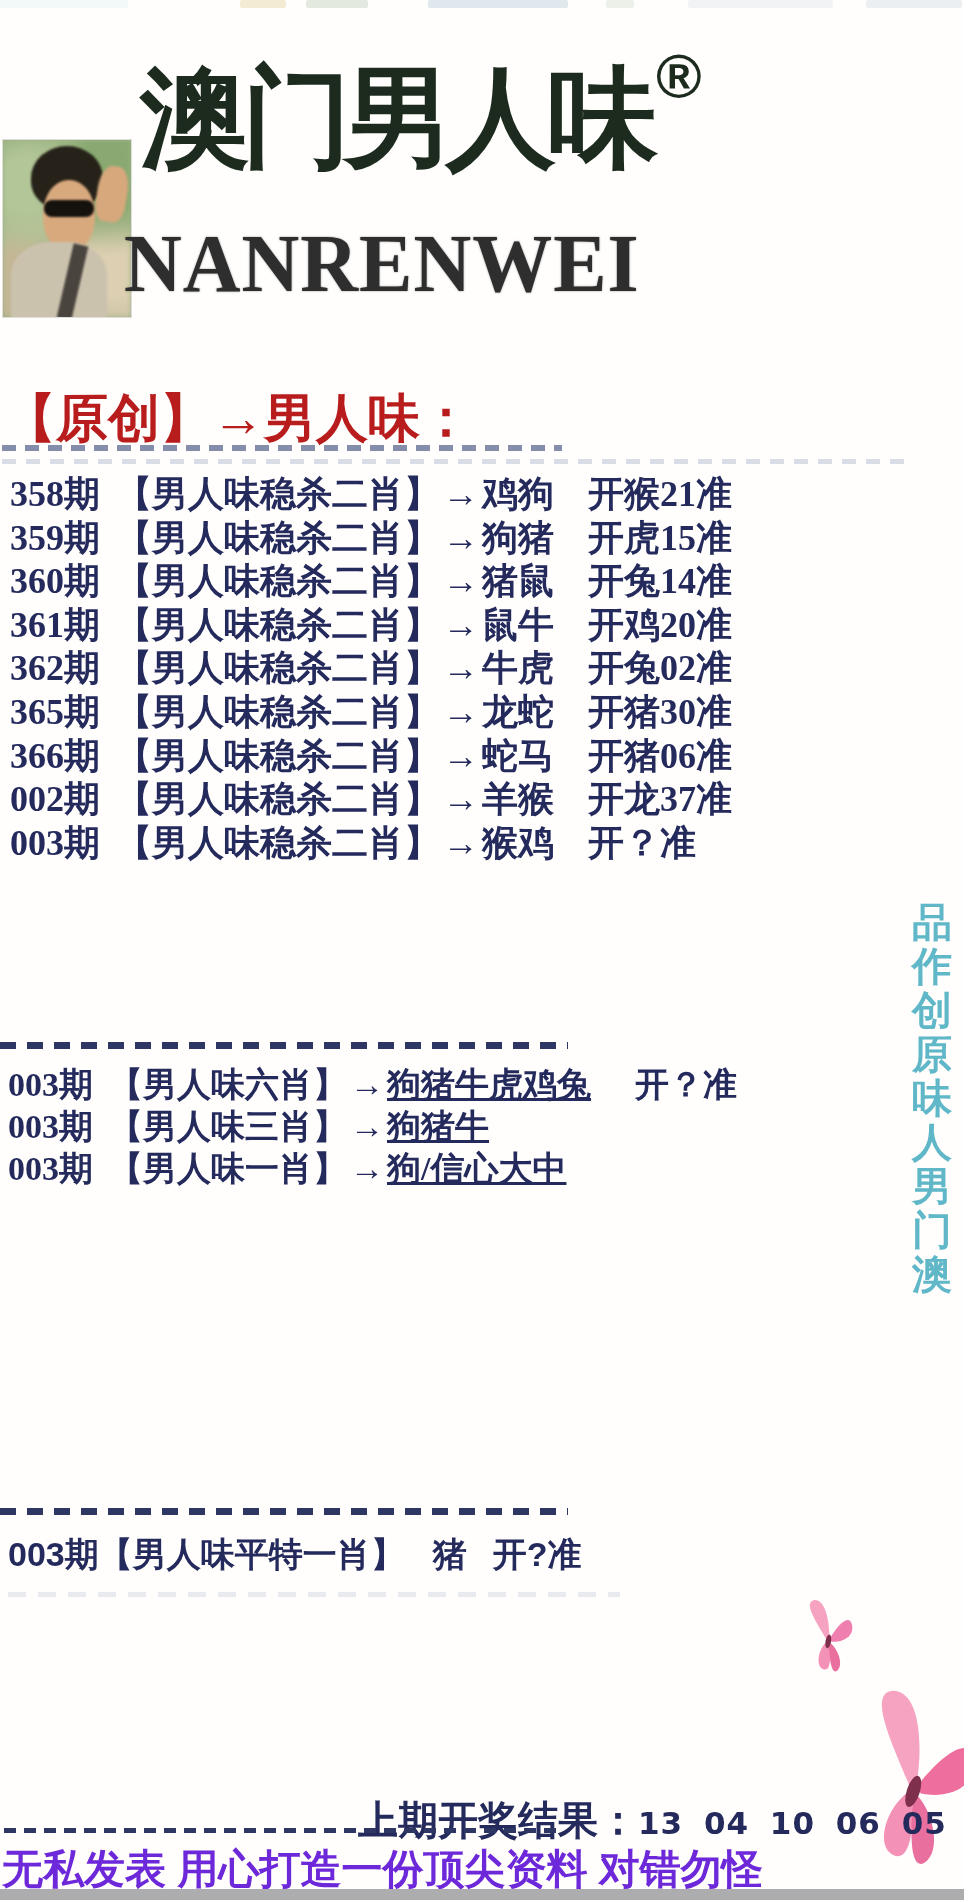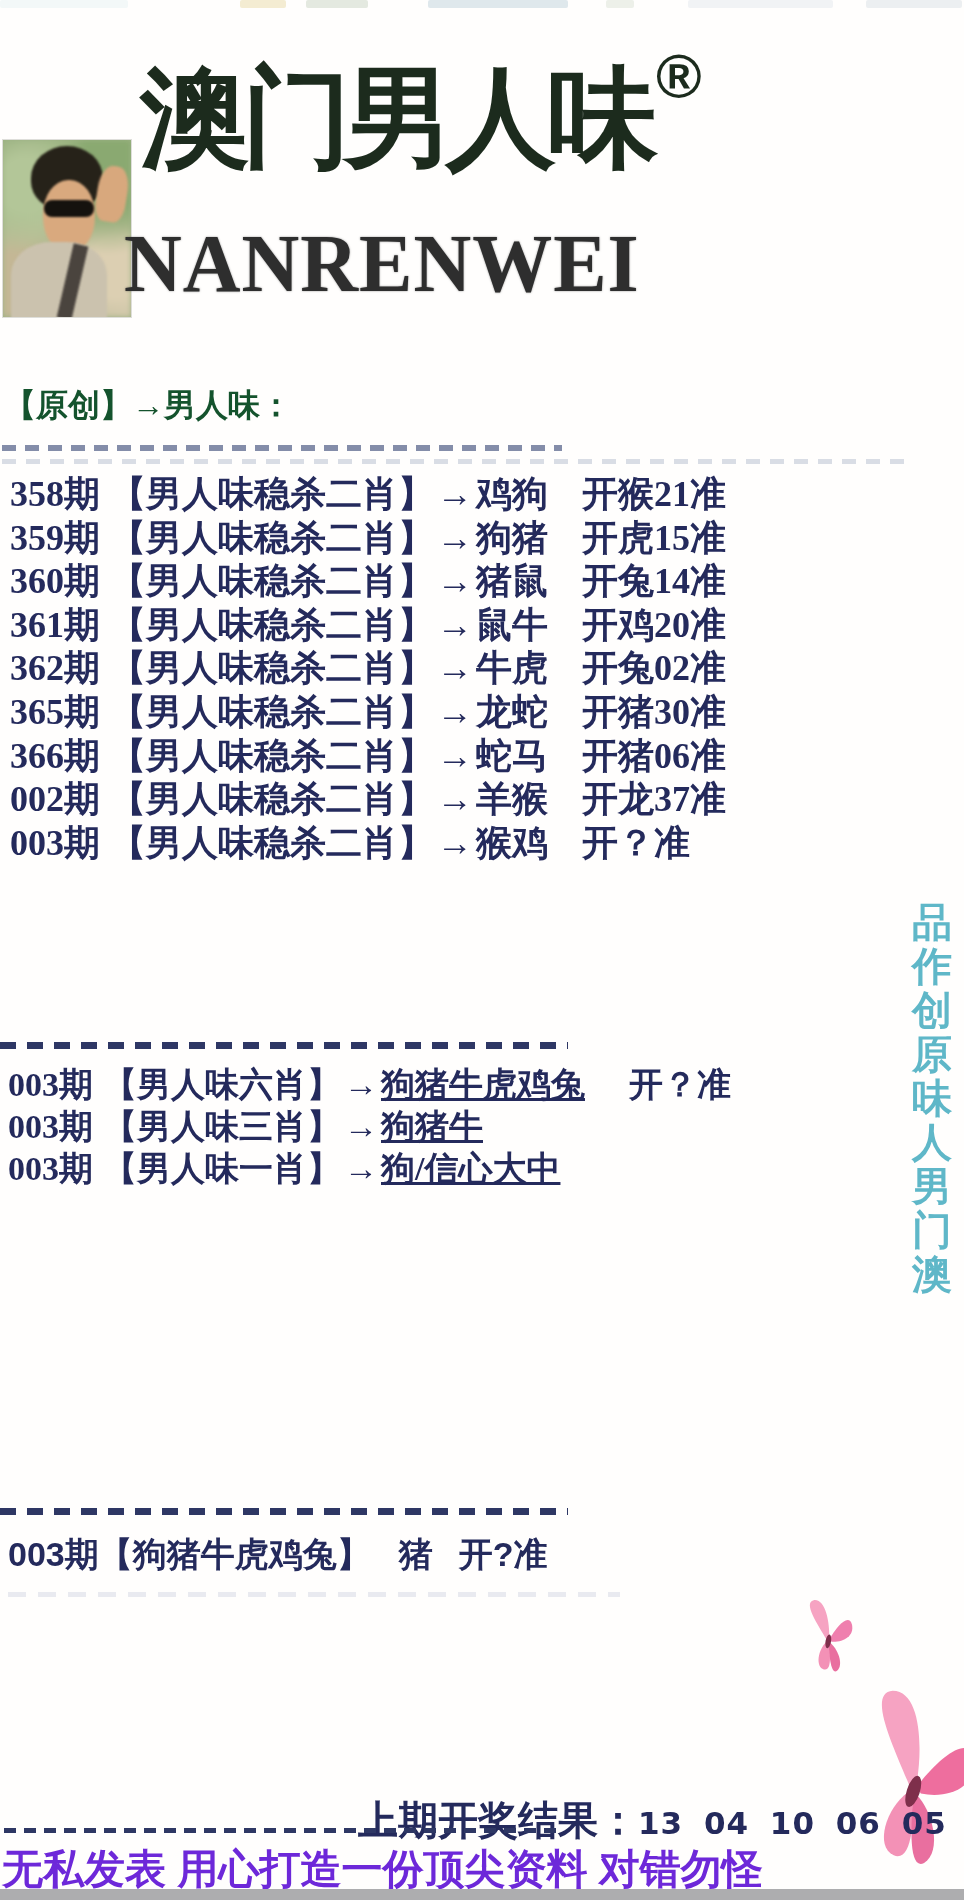--- a/index.html
+++ b/index.html
@@ -29,43 +29,43 @@
 
   .title-cn{position:absolute;left:140px;top:44px;font-size:110px;line-height:1.35;
             font-weight:bold;color:#1c2b1d;letter-spacing:-8px;white-space:nowrap;}
   .title-reg{display:inline-block;font-size:62px;font-weight:bold;letter-spacing:0;
              transform:translateY(-58px);margin-left:6px;}
   .title-en{position:absolute;left:124px;top:218px;font-family:"Liberation Serif",serif;
             font-weight:bold;font-size:80px;color:#2e2e2e;letter-spacing:1px;
             text-shadow:0 0 2px rgba(45,45,45,.55);transform:scaleY(1.02);white-space:nowrap;}
 
   
-  .intro{position:absolute;left:4px;top:384px;font-size:32px;font-weight:bold;
-         color:#14532d;white-space:nowrap;}
+  .intro{position:absolute;left:4px;top:384px;font-size:52px;font-weight:bold;
+         color:#b91c1c;white-space:nowrap;}
 
   
   .dash{position:absolute;}
   .dash-grey {left:2px;top:445px;width:560px;height:6px;
     background:repeating-linear-gradient(90deg,#848da9 0 14px,transparent 14px 23px);}
   .dash-ghost1{left:2px;top:459px;width:906px;height:5px;
     background:repeating-linear-gradient(90deg,#d9dde5 0 14px,transparent 14px 24px);}
   .dash-navy2{left:0px;top:1042px;width:568px;height:7px;
     background:repeating-linear-gradient(90deg,#2e3764 0 16px,transparent 16px 27px);}
   .dash-navy3{left:0px;top:1508px;width:568px;height:7px;
     background:repeating-linear-gradient(90deg,#2e3764 0 16px,transparent 16px 27px);}
   .dash-ghost2{left:8px;top:1592px;width:612px;height:5px;
     background:repeating-linear-gradient(90deg,#e9eaf0 0 18px,transparent 18px 30px);}
   .dash-navy4{left:4px;top:1828px;width:554px;height:5px;
     background:repeating-linear-gradient(90deg,#2e3764 0 12px,transparent 12px 20px);}
 
   
   .rows{position:absolute;white-space:nowrap;color:#242a5c;font-weight:bold;}
   .rows-main{left:10px;top:473px;font-family:"Liberation Serif",serif;font-size:36px;line-height:43.6px;}
   .rows-xiao{left:8px;top:1064px;font-family:"Liberation Serif",serif;font-size:34px;line-height:42px;}
-  .row .issue{margin-right:10px;}
+  .row .issue{margin-right:16px;}
   .row .arrow{margin:0 3px;}
   .rows-main .row .pick{margin-right:34px;}
   .rows-xiao .row .pick{margin-right:44px;text-decoration:underline;}
 
   .row-pingte{position:absolute;left:8px;top:1532px;font-size:34px;font-weight:bold;
               color:#242a5c;white-space:nowrap;}
   .row-pingte .rtitle{margin-right:28px;}
   .row-pingte .pick{margin-right:26px;}
 
   
@@ -152,21 +152,21 @@
       <span>男</span>
       <span>人</span>
       <span>味</span>
       <span>原</span>
       <span>创</span>
       <span>作</span>
       <span>品</span>
     </div>
 
   <div class="dash dash-navy3"></div>
-  <div class="row-pingte"><span class="issue">003期</span><span class="rtitle">【狗猪牛虎鸡兔】</span><span class="pick">猪</span><span class="result">开?准</span></div>
+  <div class="row-pingte"><span class="issue">003期</span><span class="rtitle">【男人味平特一肖】</span><span class="pick">猪</span><span class="result">开?准</span></div>
   <div class="dash dash-ghost2"></div>
 
   <svg class="butterfly bf-small" viewBox="0 0 120 200">
     <path d="M60 95 C 45 58, 20 8, 44 6 C 70 6, 72 58, 66 92 Z" fill="#f6a3c2"></path>
     <path d="M66 95 C 86 68, 116 44, 119 70 C 121 96, 95 106, 70 101 Z" fill="#ef7fae"></path>
     <path d="M58 100 C 38 114, 27 150, 45 158 C 62 165, 64 124, 62 102 Z" fill="#f391b6"></path>
     <path d="M66 102 C 81 117, 90 154, 73 165 C 58 173, 61 127, 63 104 Z" fill="#e96f9f"></path>
     <ellipse cx="63" cy="99" rx="6" ry="15" fill="#7e2f4b" transform="rotate(18 63 99)"></ellipse>
   </svg>
   <svg class="butterfly bf-large" viewBox="0 0 120 200">

